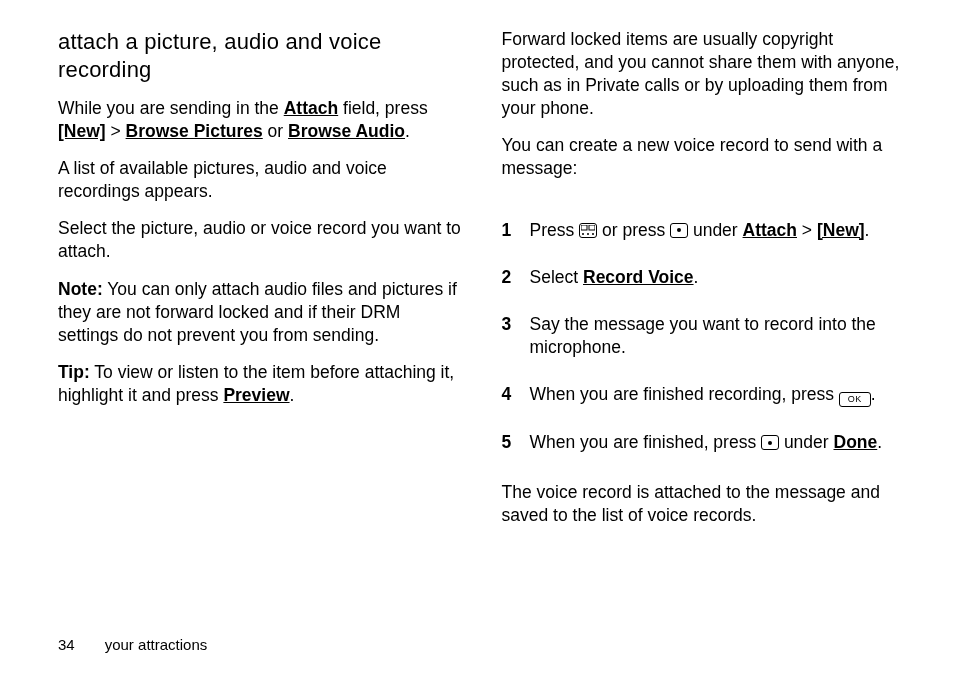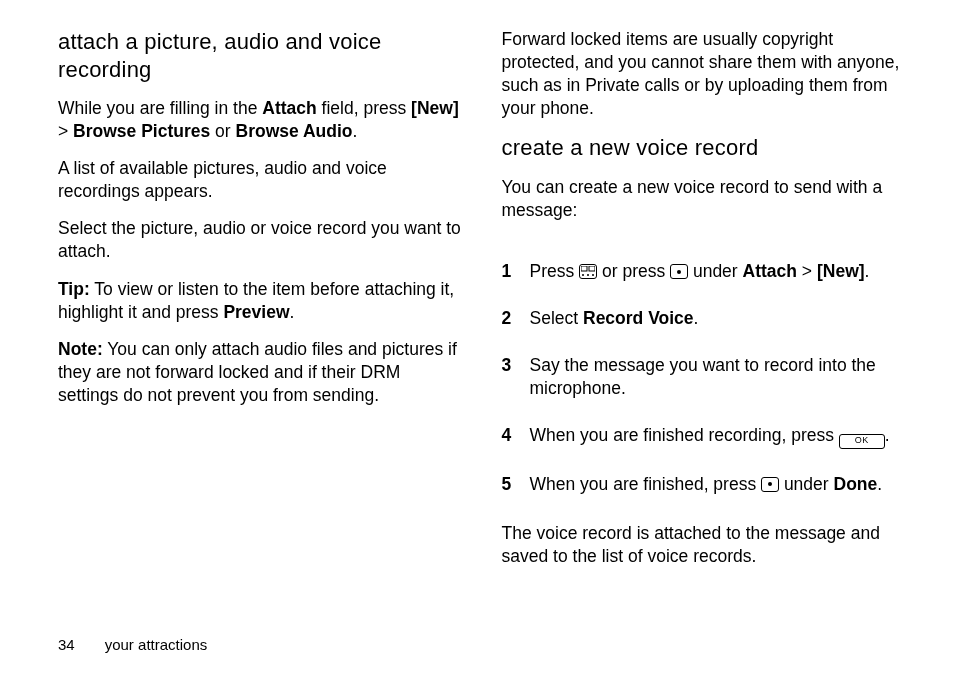--- a/index.html
+++ b/index.html
@@ -29,21 +29,21 @@
     line-height: 1.25;
     margin-bottom: 14px;
   }
   p.body {
     font-size: 17.5px;
     line-height: 1.32;
     margin-bottom: 14px;
     font-weight: 400;
   }
   .bold { font-weight: 700; }
-  .cond { font-family: "Arial Narrow", Arial, sans-serif; font-stretch: condensed; font-weight: 700; }
+  .cond { font-family: "Arial Narrow", Arial, sans-serif; font-stretch: condensed; font-weight: 700; text-decoration: underline; }
   ol.steps {
     list-style: none;
     counter-reset: step;
     margin-bottom: 14px;
   }
   ol.steps li {
     counter-increment: step;
     font-size: 17.5px;
     line-height: 1.32;
     margin-bottom: 12px;
@@ -80,21 +80,21 @@
   .icon-dot::after {
     content: "";
     position: absolute;
     width: 4px; height: 4px;
     background: #000;
     border-radius: 50%;
     left: 50%; top: 50%;
     transform: translate(-50%, -50%);
   }
   .icon-ok {
-    width: 46px; height: 15px;
+    width: 32px; height: 15px;
     font-size: 9px;
     font-weight: 400;
     font-family: Arial, sans-serif;
     padding-top: 1.5px;
     letter-spacing: 0.5px;
   }
   .footer {
     position: absolute;
     left: 58px;
     bottom: 24px;
@@ -105,40 +105,39 @@
 </head>
 <body>
 
 <div class="columns">
 
   <div class="col">
     <h2 class="section-title">attach a picture, audio and voice recording</h2>
 
 
     <p class="body">
-      <span>While you are filling in the </span><span class="cond">Attach</span><span> field, press </span><span class="cond">[New]</span><span> &gt; </span><span class="cond">Browse Pictures</span><span> or </span><span class="cond">Browse Audio</span><span>.</span>
+      <span>While you are sending in the </span><span class="cond">Attach</span><span> field, press </span><span class="cond">[New]</span><span> &gt; </span><span class="cond">Browse Pictures</span><span> or </span><span class="cond">Browse Audio</span><span>.</span>
     </p>
 
     <p class="body">A list of available pictures, audio and voice recordings appears.</p>
 
     <p class="body">Select the picture, audio or voice record you want to attach.</p>
 
     <p class="body">
-      <span class="bold">Tip:</span><span> To view or listen to the item before attaching it, highlight it and press </span><span class="cond">Preview</span><span>.</span>
+      <span class="bold">Note:</span><span> You can only attach audio files and pictures if they are not forward locked and if their DRM settings do not prevent you from sending.</span>
     </p>
 
     <p class="body">
-      <span class="bold">Note:</span><span> You can only attach audio files and pictures if they are not forward locked and if their DRM settings do not prevent you from sending.</span>
+      <span class="bold">Tip:</span><span> To view or listen to the item before attaching it, highlight it and press </span><span class="cond">Preview</span><span>.</span>
     </p>
   </div>
 
   <div class="col">
     <p class="body">Forward locked items are usually copyright protected, and you cannot share them with anyone, such as in Private calls or by uploading them from your phone.</p>
 
-    <h2 class="section-title">create a new voice record</h2>
 
     <p class="body">You can create a new voice record to send with a message:</p>
 
     <ol class="steps">
       <li>
         <span>Press </span><span class="icon-box icon-menu"><svg width="14" height="11" viewBox="0 0 14 11">
               <rect x="0" y="0" width="6" height="5" fill="none" stroke="#000" stroke-width="1"></rect>
               <rect x="8" y="0" width="6" height="5" fill="none" stroke="#000" stroke-width="1"></rect>
               <circle cx="2" cy="9" r="1" fill="#000"></circle>
               <circle cx="7" cy="9" r="1" fill="#000"></circle>

